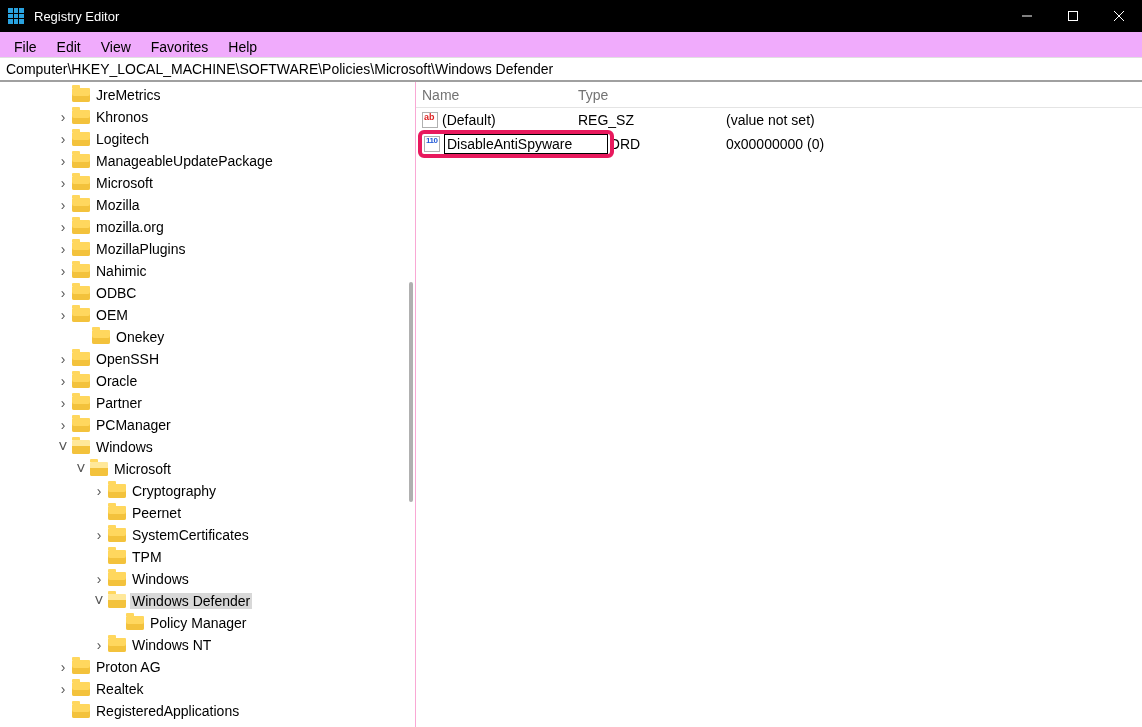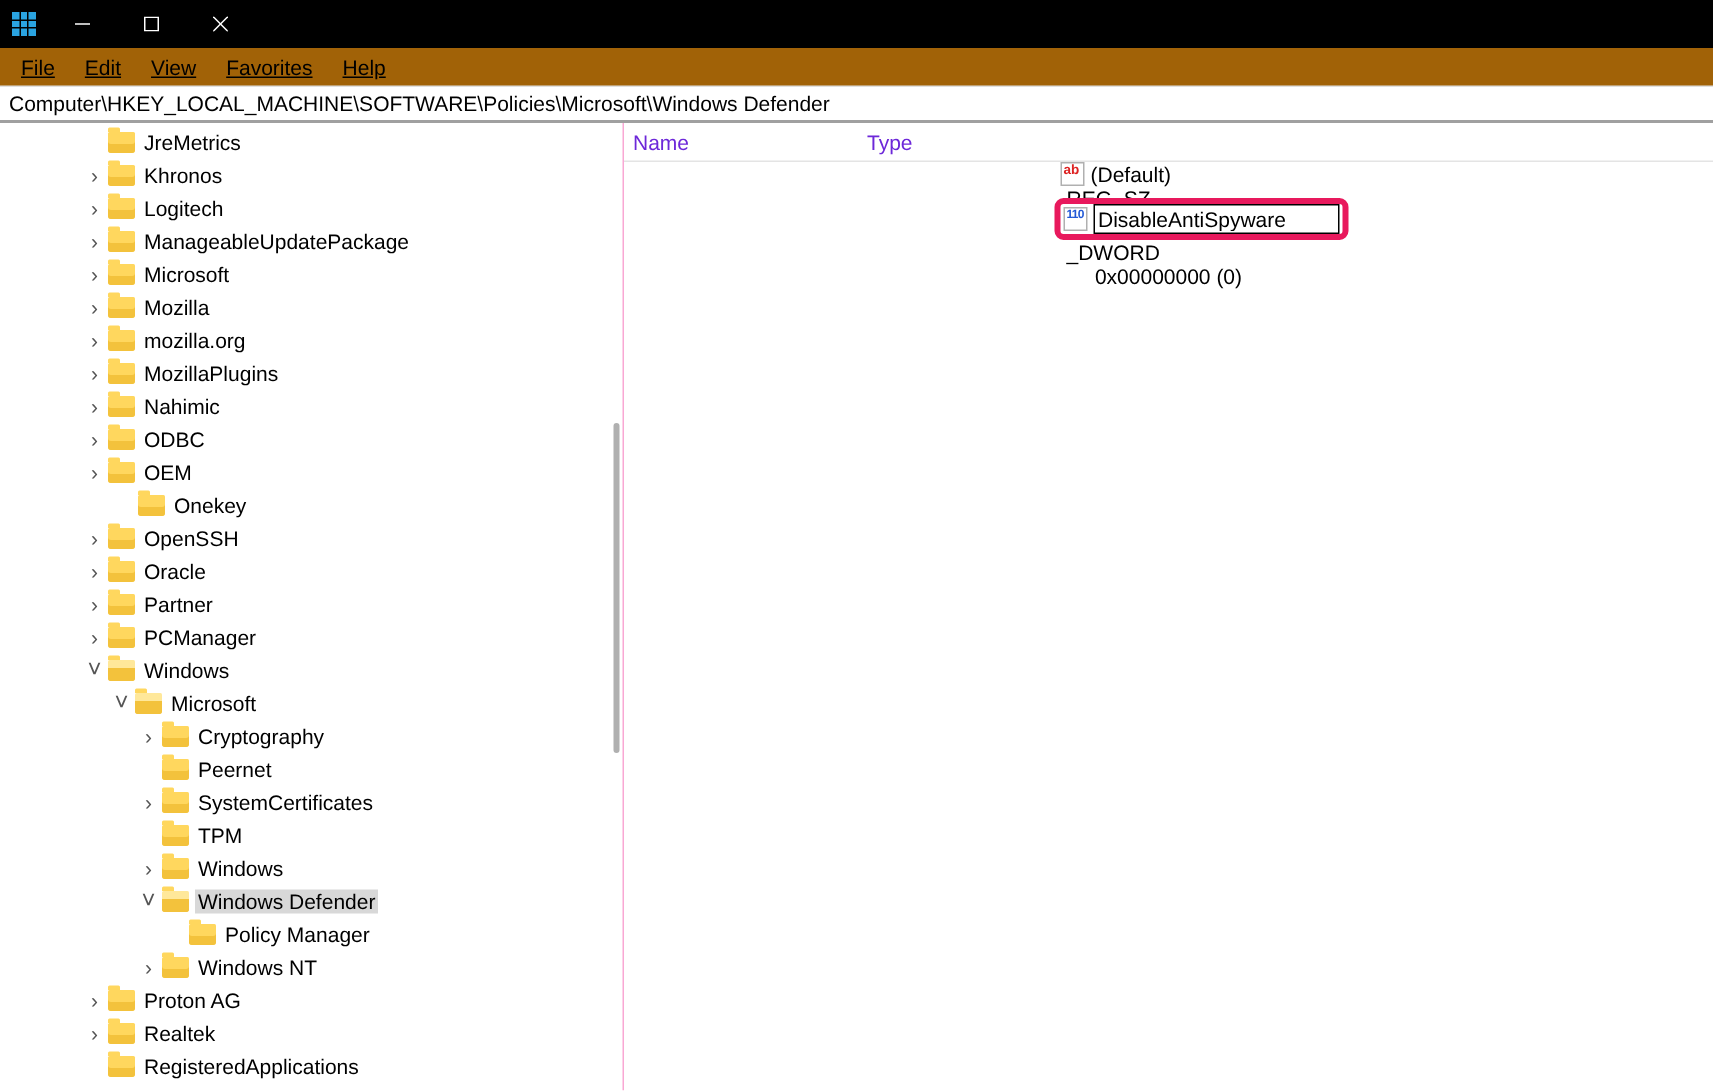--- a/index.html
+++ b/index.html
@@ -21,26 +21,25 @@
   .titlebar .win-btn { width: 46px; height: 32px; display: flex; align-items: center; justify-content: center; }
 
   
   .regicon { width: 18px; height: 18px; display: grid; grid-template-columns: 1fr 1fr 1fr; grid-template-rows: 1fr 1fr 1fr; gap: 1px; padding: 1px; }
   .regicon span { background: #2aa3e0; }
 
   
   .menubar {
     height: 26px;
     display: flex;
-    align-items: center;
+    align-items: flex-end;
     font-size: 14px;
     padding: 0 4px;
     border-bottom: 1px solid #e0e0e0;
-    background: #a16207;
-    text-decoration: underline;
+    background: #f0abfc;
   }
   .menubar .menu-item { padding: 2px 10px; }
 
   
   .addressbar {
     height: 24px;
     font-size: 14px;
     padding: 2px 6px;
     border-bottom: 2px solid #a0a0a0;
     background: #fff;
@@ -112,35 +111,34 @@
   .folder.open {
      background: linear-gradient(#ffe89a 0 40%, #f3c23c 40% 100%);
   }
 
   
   .vhdr {
     display: flex;
     height: 26px;
     align-items: center;
     font-size: 14px;
-    color: #6d28d9;
+    color: #737373;
     border-bottom: 1px solid #e4e4e4;
   }
   .vhdr .col { padding: 0 6px; }
   .col-name { width: 156px; }
   .col-type { width: 148px; }
   .col-data { flex: 1; }
 
   .vrow {
     display: flex;
     height: 24px;
     align-items: center;
     font-size: 14px;
     color: #000;
-    flex-direction: column;
   }
   .vrow .col { padding: 0 6px; display: flex; align-items: center; gap: 4px; }
   .vrow .col-name { width: 156px; }
   .vrow .col-type { width: 148px; }
   .vrow .col-data { flex: 1; }
 
   
   .icn-sz {
     width: 16px; height: 16px;
     background: #fff;
@@ -210,20 +208,21 @@
         <span></span>
         <span></span>
       <span></span>
         <span></span>
         <span></span>
       <span></span>
         <span></span>
         <span></span>
     </div>
   </div>
+  <div class="title">Registry Editor</div>
   <div class="win-controls">
     <div class="win-btn">
       <svg width="10" height="10">
           <line class="wc-line" x1="0" y1="5" x2="10" y2="5"></line>
         </svg>
     </div>
     <div class="win-btn">
       <svg width="10" height="10">
           <rect class="wc-line" x="0.5" y="0.5" width="9" height="9"></rect>
         </svg>

